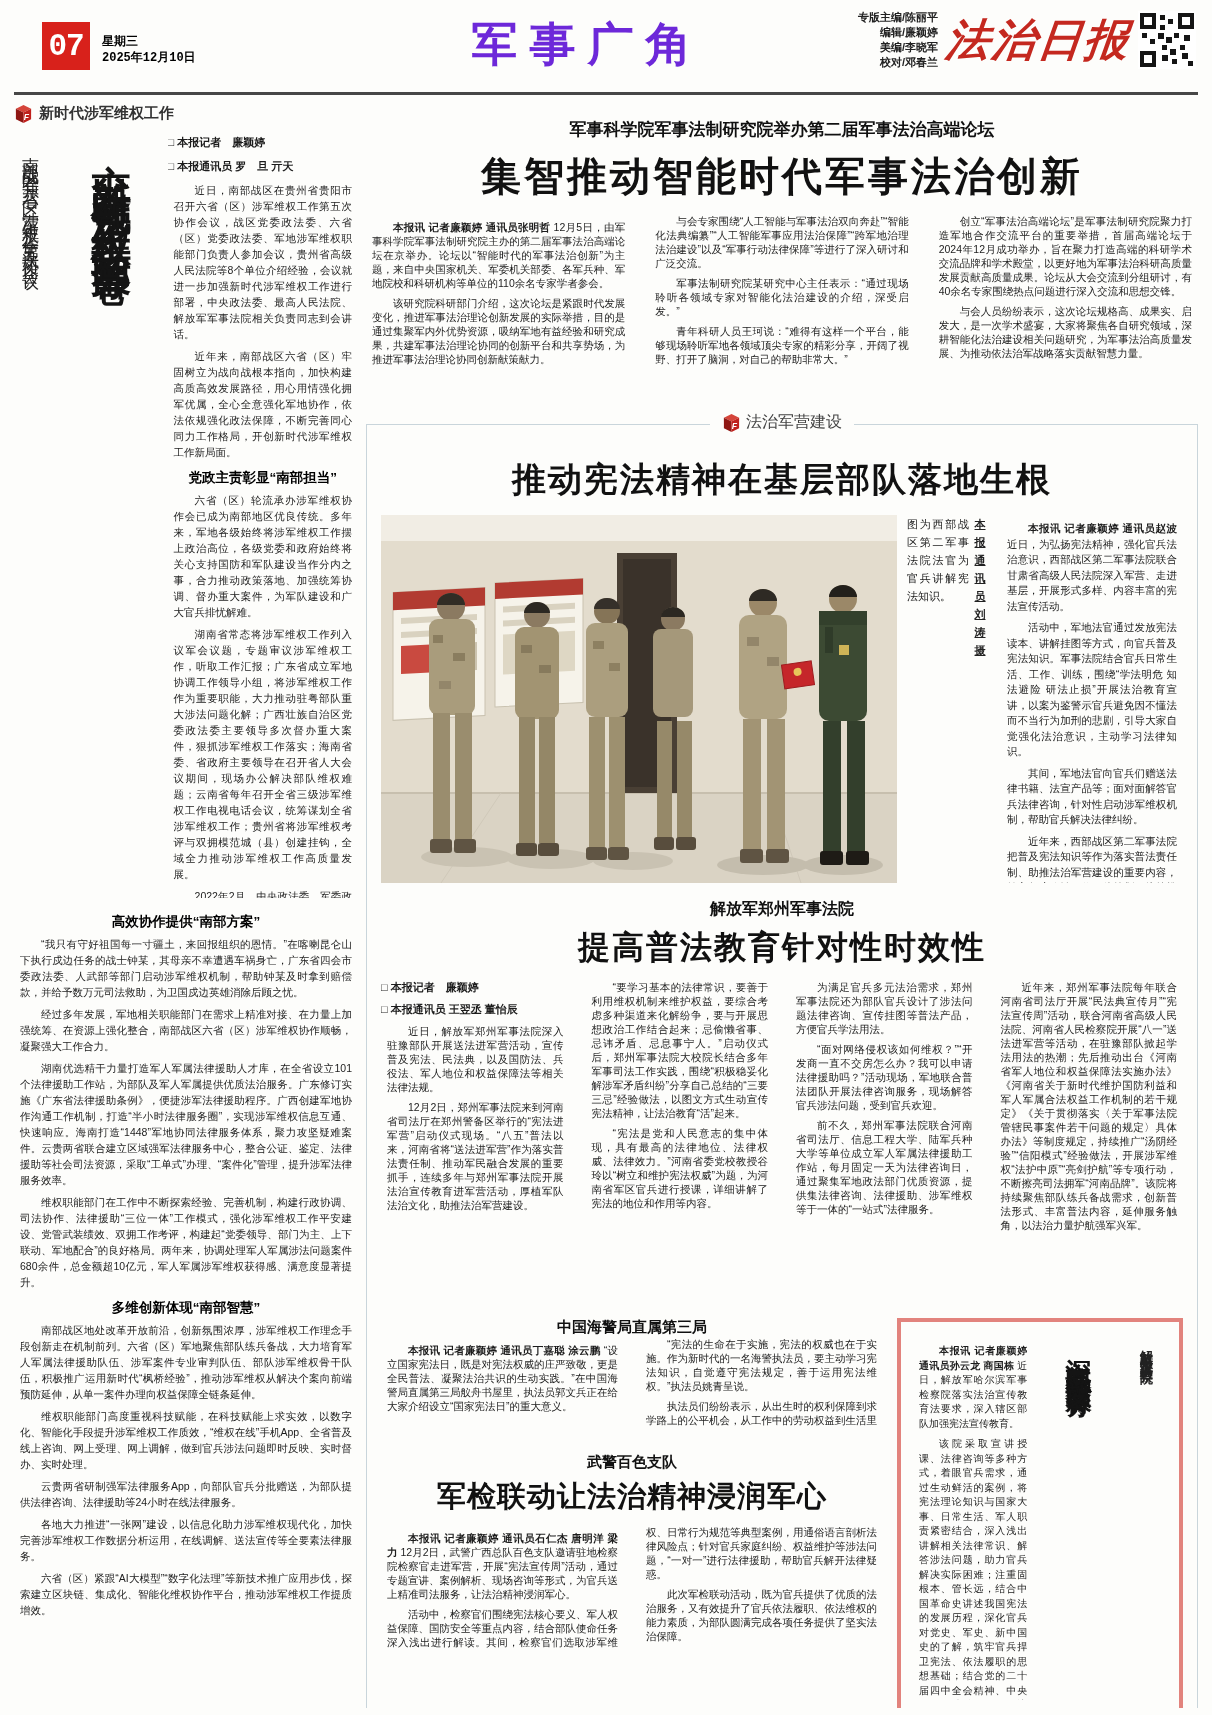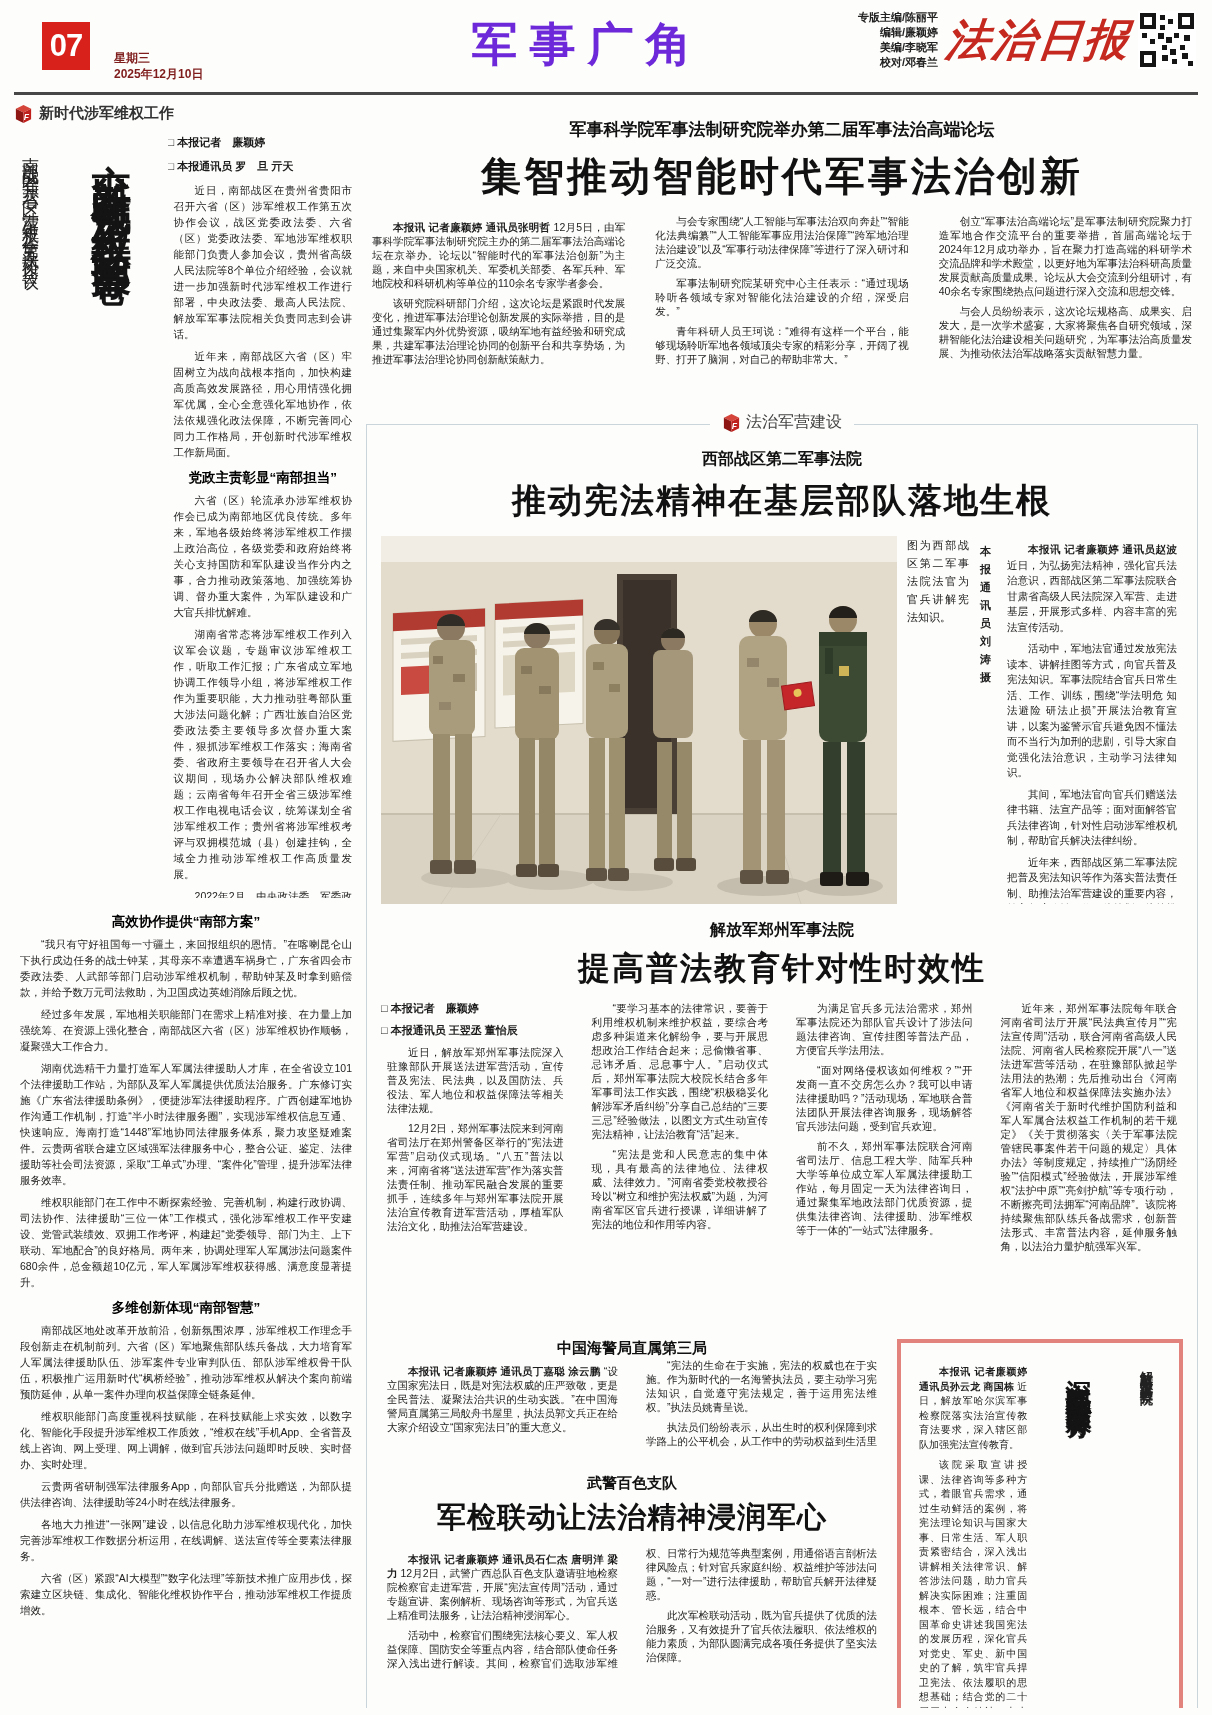--- a/index.html
+++ b/index.html
@@ -1,23 +1,23 @@
 <!DOCTYPE html>
 <html lang="zh"><head>
 <meta charset="utf-8">
 <style>
   html,body{margin:0;padding:0;background:#e9e7e2;}
   .page{position:relative;width:1212px;height:1715px;margin:0 auto;background:#fdfdfb;
         font-family:"Liberation Sans","DejaVu Sans",sans-serif;color:#1c1c1c;overflow:hidden;}
   
   .hdr{position:absolute;left:14px;top:0;right:14px;height:92px;border-bottom:3px solid #474747;}
-  .hdr-left{position:absolute;left:28px;top:22px;display:flex;align-items:flex-start;gap:24px;}
+  .hdr-left{position:absolute;left:28px;top:22px;display:flex;align-items:flex-start;gap:12px;font-family:Liberation Mono, monospace;}
   .pg-num{width:48px;height:48px;background:#d8211b;color:#fff;font-size:31px;font-weight:bold;
           display:flex;align-items:center;justify-content:center;letter-spacing:-1px;}
-  .pg-date{font-size:12px;line-height:16px;margin-top:28px;color:#7f1d1d;font-weight:bold;}
+  .pg-date{font-size:12px;line-height:16px;margin-top:12px;color:#000000;font-weight:bold;}
   .pg-title{position:absolute;left:50%;top:14px;transform:translateX(-58%);font-size:46px;font-weight:bold;
             color:#6d28d9;letter-spacing:12px;white-space:nowrap;}
   .hdr-right{position:absolute;right:2px;top:10px;display:flex;align-items:center;gap:8px;}
   .credits{font-size:11px;line-height:15px;text-align:right;color:#222;font-weight:bold;}
   .paper-name{font-family:"Liberation Serif","DejaVu Serif",serif;font-style:italic;font-weight:bold;
               font-size:44px;color:#c4281f;letter-spacing:2px;transform:skewX(-6deg);white-space:nowrap;}
   .qr{display:block;}
   
   .para{margin:6px;text-indent:2em;text-align:justify;}
   .subhead{margin:10px 0 6px;text-align:center;font-size:13.5px;font-weight:bold;color:#000;}
@@ -47,21 +47,21 @@
   .law-label{position:absolute;top:-13px;left:50%;transform:translateX(-50%);background:#fdfdfb;
              padding:0 12px;display:flex;align-items:center;gap:5px;font-size:16px;color:#444;white-space:nowrap;}
   .west{padding-top:24px;}
   .west .kicker{font-size:16px;}
   .west .headline{font-size:34px;letter-spacing:2px;margin:8px 0 12px;}
   .west-row{display:flex;gap:10px;height:368px;text-align:left;}
   .photo{flex:0 0 516px;}
   .caption{flex:0 0 84px;display:flex;flex-direction:row;justify-content:flex-end;
            font-family:"Liberation Serif","DejaVu Serif",serif;font-size:11px;line-height:18px;
            text-align:justify;color:#222;padding-bottom:4px;}
-  .caption .credit{font-weight:bold;margin-top:6px;text-align:right;}
+  .caption .credit{font-weight:bold;text-align:center;text-decoration:underline;}
   .west-text{flex:1;font-size:10.5px;line-height:15.5px;overflow:hidden;}
   .zz{margin-top:16px;}
   .zz .kicker{font-size:16px;}
   .zz .headline{font-size:32px;letter-spacing:2px;margin:6px 0 10px;}
   .zz-body{column-count:4;column-gap:16px;font-size:10.5px;line-height:14px;height:330px;overflow:hidden;text-align:left;}
   .bottom-row{display:flex;gap:14px;margin-top:8px;height:400px;}
   .bottom-left{flex:1;overflow:hidden;}
   .cg .kicker,.wj .kicker{font-size:15px;}
   .cg .headline,.wj .headline{font-size:29px;letter-spacing:1px;margin:5px 0 8px;}
   .cg-body{column-count:2;column-gap:16px;font-size:10.5px;line-height:14px;height:104px;overflow:hidden;}
@@ -207,21 +207,20 @@
         <svg class="cube" width="19" height="21" viewBox="0 0 20 22">
           <polygon points="2,6 10,2 18,6 10,10" fill="#d5453a"></polygon>
           <polygon points="2,6 10,10 10,21 2,17" fill="#8f1713"></polygon>
           <polygon points="10,10 18,6 18,17 10,21" fill="#c0201c"></polygon>
           <text x="13" y="18" font-size="9" fill="#fff" font-style="italic" font-weight="bold" text-anchor="middle">F</text>
         </svg>
         <span>法治军营建设</span>
       </div>
 
       <article class="west">
-        <p class="kicker">西部战区第二军事法院</p>
         <h2 class="headline">推动宪法精神在基层部队落地生根</h2>
         <div class="west-row">
           <svg class="photo" width="516" height="368" viewBox="0 0 516 368">
             <rect width="516" height="368" fill="#e7e1d4"></rect>
             <rect width="516" height="26" fill="#f1ede4"></rect>
             <rect y="26" width="516" height="252" fill="#e3dccd"></rect>
             <rect y="278" width="516" height="90" fill="#dad3c4"></rect>
             <line x1="0" y1="278" x2="516" y2="278" stroke="#c7bfae" stroke-width="2"></line>
             <line x1="60" y1="368" x2="120" y2="278" stroke="#cfc8b9" stroke-width="1"></line>
             <line x1="420" y1="368" x2="390" y2="278" stroke="#cfc8b9" stroke-width="1"></line>

